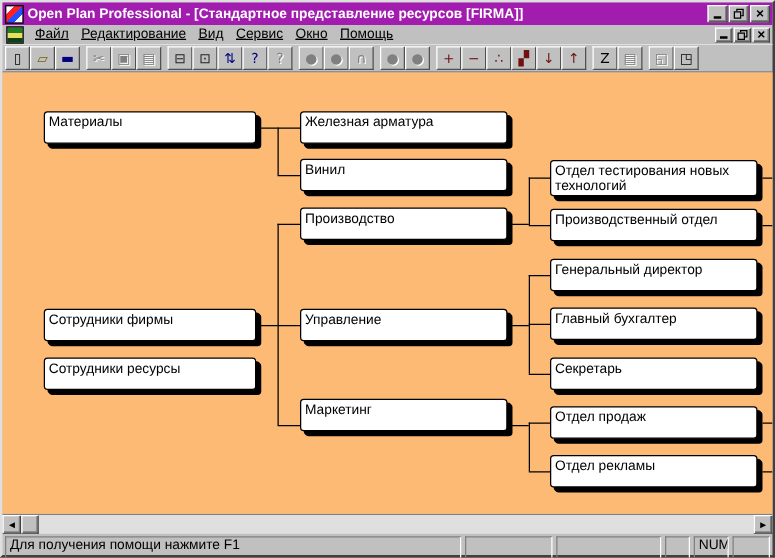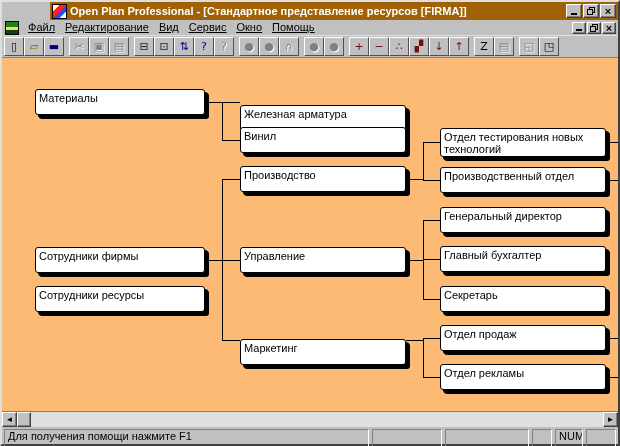--- a/index.html
+++ b/index.html
@@ -1,21 +1,21 @@
 <!DOCTYPE html>
 <html><head>
 <meta charset="utf-8">
 <style>
   html,body{margin:0;padding:0;background:#000;}
   body{width:620px;height:446px;overflow:hidden;font-family:"Liberation Sans",sans-serif;-webkit-font-smoothing:none;}
   .window{box-sizing:border-box;width:620px;height:446px;background:#c0c0c0;
     border:2px solid;border-color:#dfdfdf #404040 #404040 #dfdfdf;display:flex;flex-direction:column;}
 
   
-  .titlebar{height:18px;background:#a16207;display:flex;align-items:center;padding:0 2px;flex:0 0 auto;margin-left:48px;}
+  .titlebar{height:18px;background:#a21caf;display:flex;align-items:center;padding:0 2px;flex:0 0 auto;}
   .app-icon{width:13px;height:13px;margin-right:3px;flex:0 0 auto;
     background:linear-gradient(135deg,#ffffff 0 25%,#ff2020 25% 50%,#2050ff 50% 75%,#ffffff 75%);
     border:1px solid #000;}
   .title-text{color:#fff;font-size:11px;font-weight:bold;white-space:nowrap;overflow:hidden;flex:1 1 auto;letter-spacing:0;}
   .winbtns{display:flex;gap:1px;flex:0 0 auto;margin-left:3px;}
   .wbtn{width:16px;height:14px;background:#c0c0c0;border:1px solid;border-color:#ffffff #404040 #404040 #ffffff;
     box-shadow:inset -1px -1px 0 #808080;display:flex;align-items:center;justify-content:center;padding:0;cursor:default;}
   .wbtn.small{width:14px;height:12px;}
   .ico-min{width:6px;height:2px;background:#000;margin-top:6px;}
   .small .ico-min{margin-top:5px;}
@@ -229,25 +229,25 @@
       <div class="edge" style="left: 421px; top: 280px; width: 1px; height: 39px;"></div>
       <div class="edge" style="left: 421px; top: 280px; width: 17px; height: 1px;"></div>
       <div class="edge" style="left: 421px; top: 319px; width: 17px; height: 1px;"></div>
       <div class="edge" style="left: 608px; top: 84px; width: 8px; height: 1px;"></div>
       <div class="edge" style="left: 608px; top: 122px; width: 8px; height: 1px;"></div>
       <div class="edge" style="left: 608px; top: 280px; width: 8px; height: 1px;"></div>
       <div class="edge" style="left: 608px; top: 319px; width: 8px; height: 1px;"></div>
       <div class="node" style="left: 33px; top: 31px; width: 170px; height: 26px;"><span>Материалы</span></div>
       <div class="node" style="left: 33px; top: 189px; width: 170px; height: 26px;"><span>Сотрудники фирмы</span></div>
       <div class="node" style="left: 33px; top: 228px; width: 170px; height: 26px;"><span>Сотрудники ресурсы</span></div>
-      <div class="node" style="left: 238px; top: 31px; width: 166px; height: 26px; margin-top: 16px;"><span>Железная арматура</span></div>
+      <div class="node" style="left: 238px; top: 31px; width: 166px; height: 26px;"><span>Железная арматура</span></div>
       <div class="node" style="left: 238px; top: 69px; width: 166px; height: 26px;"><span>Винил</span></div>
       <div class="node" style="left: 238px; top: 108px; width: 166px; height: 26px;"><span>Производство</span></div>
       <div class="node" style="left: 238px; top: 189px; width: 166px; height: 26px;"><span>Управление</span></div>
-      <div class="node" style="left: 238px; top: 281px; width: 166px; height: 26px;"><span>Маркетинг</span></div>
+      <div class="node" style="left: 238px; top: 261px; width: 166px; height: 26px;"><span>Маркетинг</span></div>
       <div class="node" style="left: 438px; top: 70px; width: 166px; height: 29px;"><span>Отдел тестирования новых технологий</span></div>
       <div class="node" style="left: 438px; top: 109px; width: 166px; height: 26px;"><span>Производственный отдел</span></div>
       <div class="node" style="left: 438px; top: 149px; width: 166px; height: 26px;"><span>Генеральный директор</span></div>
       <div class="node" style="left: 438px; top: 188px; width: 166px; height: 26px;"><span>Главный бухгалтер</span></div>
       <div class="node" style="left: 438px; top: 228px; width: 166px; height: 26px;"><span>Секретарь</span></div>
       <div class="node" style="left: 438px; top: 267px; width: 166px; height: 26px;"><span>Отдел продаж</span></div>
       <div class="node" style="left: 438px; top: 306px; width: 166px; height: 26px;"><span>Отдел рекламы</span></div>
     </div>
 
   <div class="hscroll">

